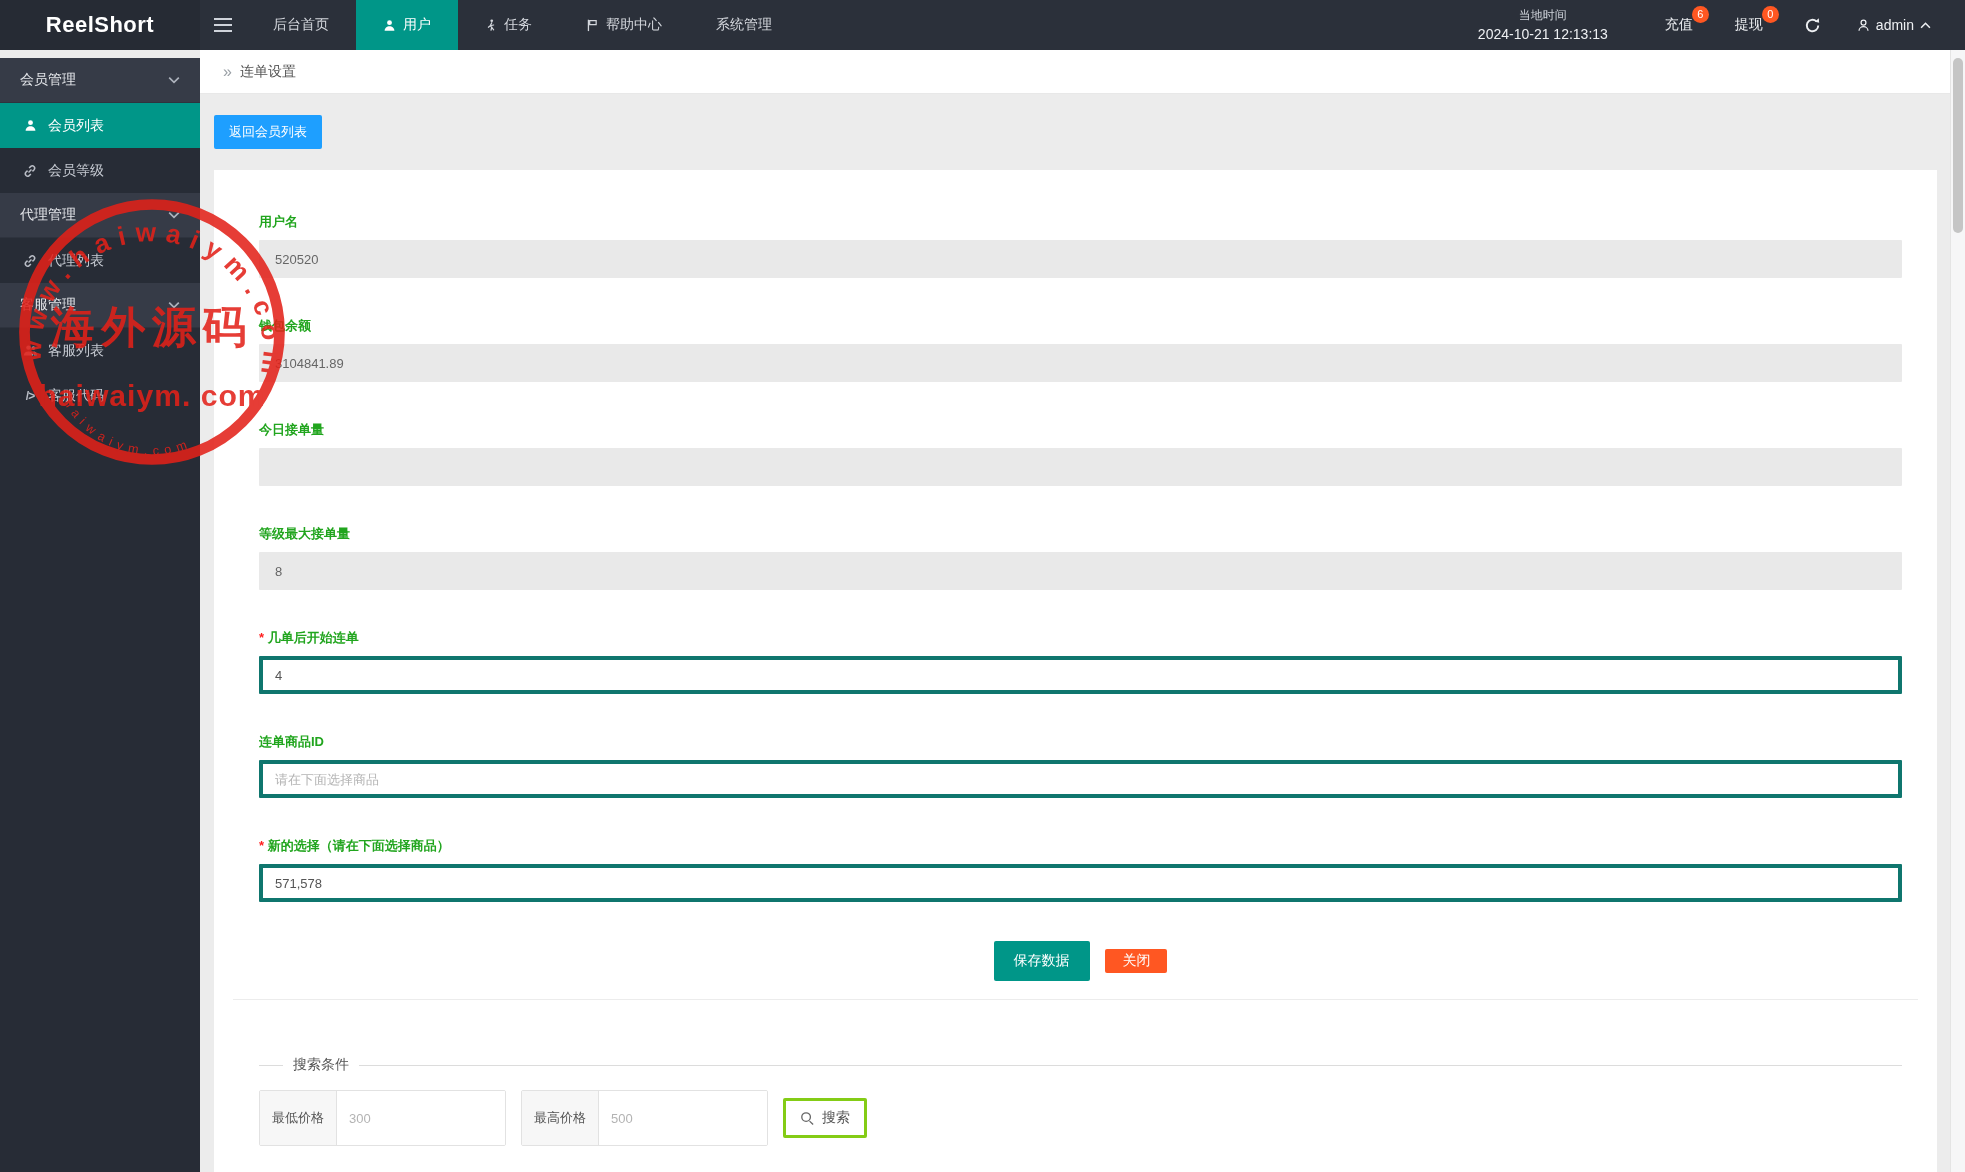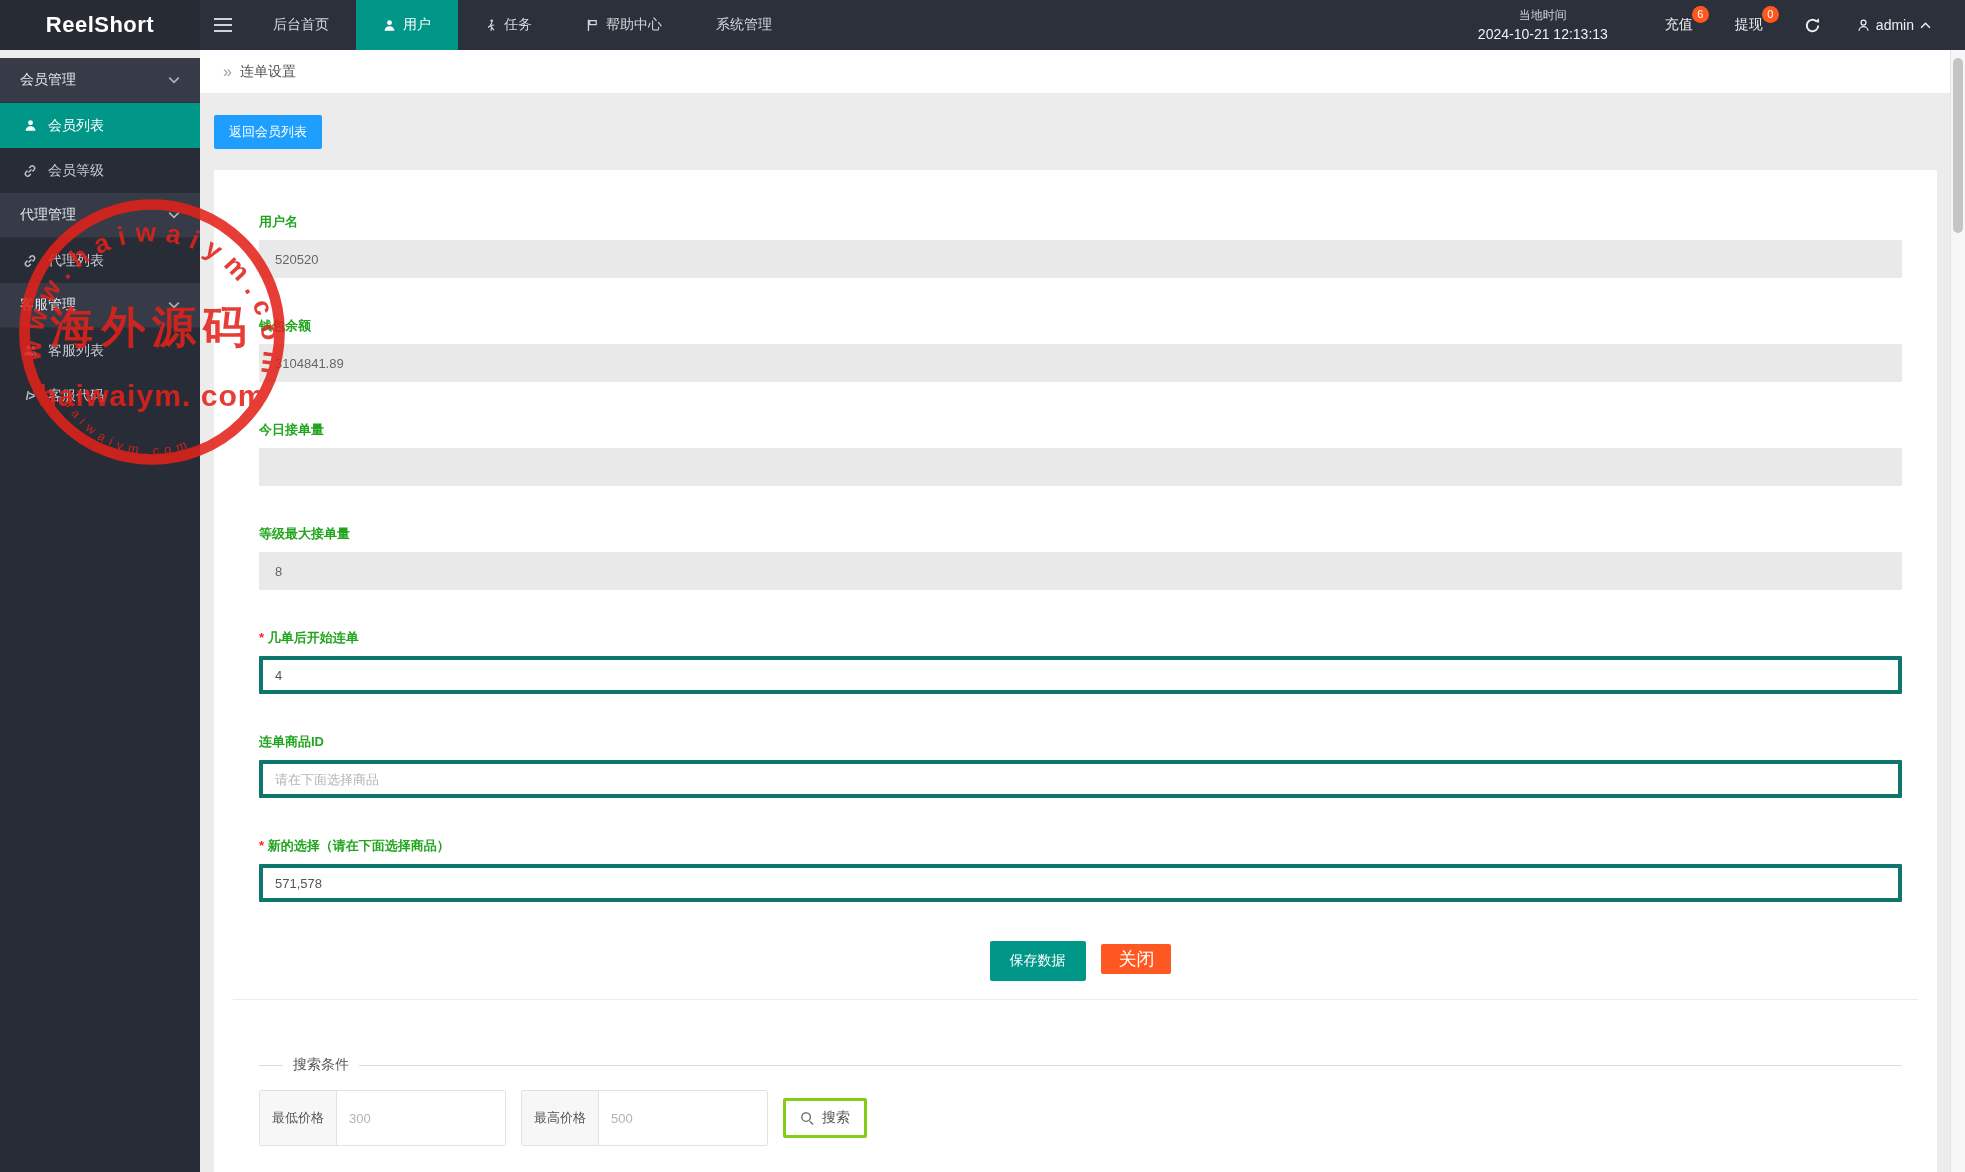--- a/index.html
+++ b/index.html
@@ -48,21 +48,21 @@
 
   .fgroup{margin-bottom:39px; position:relative;}
   .flabel{display:block; font-size:13px; font-weight:bold; color:var(--label-green); margin-bottom:9px;}
   .fgroup.required .flabel::before{content:"* "; color:#ff1e1e; font-weight:bold;}
   .finput{display:block; width:100%; height:38px; font-size:13px; color:#555; padding:0 12px; border:4px solid #0f766e; background:#fff; border-radius:1px; outline:none; font-family:"Liberation Sans", sans-serif;}
   .finput:disabled,.finput.disabled{background:#e9e9e9; border-color:#e9e9e9; color:#666;}
   .finput::placeholder{color:#b3b3b3;}
 
   .actions{text-align:center; margin-top:37px;}
   .btn-save{background:var(--teal); color:#fff; border:none; border-radius:2px; font-size:14px; padding:11px 20px; cursor:pointer;}
-  .btn-close{background:var(--orange); color:#fff; border:none; border-radius:2px; font-size:18px; padding:3px 17px; cursor:pointer; margin-left:12px;}
+  .btn-close{background:var(--orange); color:#fff; border:none; border-radius:2px; font-size:14px; padding:3px 17px; cursor:pointer; margin-left:12px;}
 
   .divider{border:none; border-top:1px solid #ececec; margin:18px -16px 0 -26px;}
 
   fieldset.search-box{border:none; border-top:1px solid #dcdcdc; margin-top:56px; padding-top:16px;}
   fieldset.search-box legend{margin-left:24px; padding:0 10px; font-size:14px; color:#555;}
   .search-row{display:flex; align-items:center; gap:15px;}
   .input-group{display:flex; height:56px; border:1px solid #e2e2e2; border-radius:2px; overflow:hidden; background:#fff;}
   .input-addon{background:#f7f7f7; color:#555; font-size:13px; display:flex; align-items:center; padding:0 12px; border-right:1px solid #e2e2e2; white-space:nowrap;}
   .input-group input{border:none; outline:none; width:168px; padding:0 12px; font-size:13px; color:#555; font-family:"Liberation Sans", sans-serif;}
   .input-group input::placeholder{color:#b3b3b3;}

